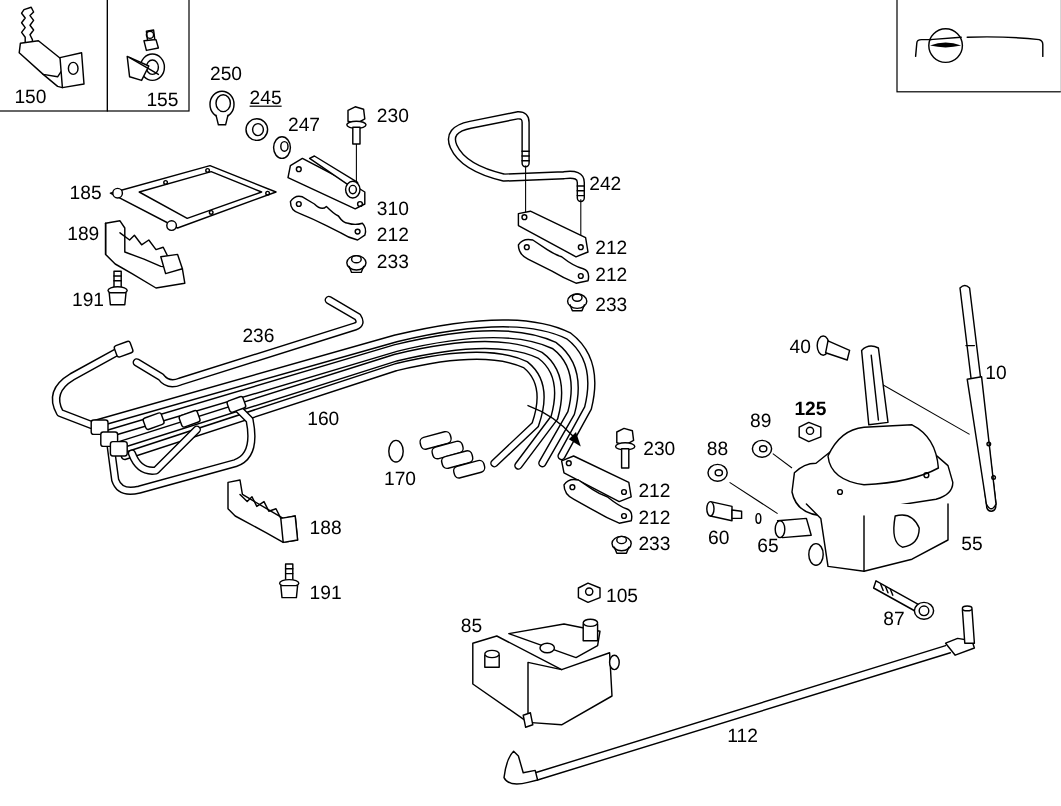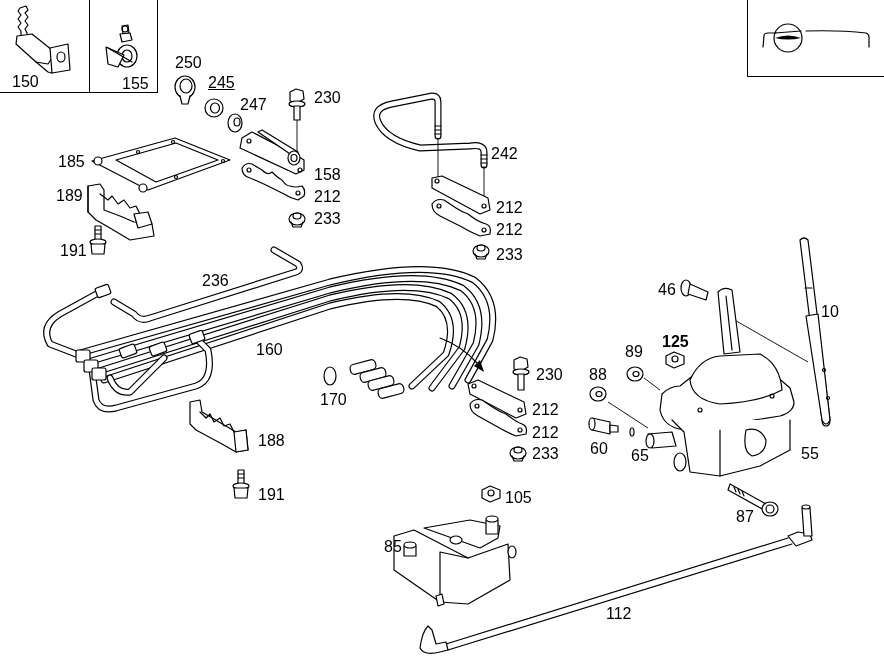--- a/index.html
+++ b/index.html
@@ -317,21 +317,21 @@
     </g>
   </svg>
 
   <span class="lbl" style="left:12px; top:74px;">150</span>
   <span class="lbl" style="left:122px; top:76px;">155</span>
 
   <span class="lbl" style="left:175px; top:55px;">250</span>
   <span class="lbl" style="left:208px; top:75px;text-decoration:underline;">245</span>
   <span class="lbl" style="left:240px; top:97px;">247</span>
   <span class="lbl" style="left:314px; top:90px;">230</span>
-  <span class="lbl" style="left:314px; top:167px;">158</span>
+  <span class="lbl" style="left:314px; top:167px;">310</span>
   <span class="lbl" style="left:314px; top:189px;">212</span>
   <span class="lbl" style="left:314px; top:211px;">233</span>
 
   <span class="lbl" style="left:58px; top:154px;">185</span>
   <span class="lbl" style="left:56px; top:188px;">189</span>
   <span class="lbl" style="left:60px; top:243px;">191</span>
 
   <span class="lbl" style="left:491px; top:146px;">242</span>
   <span class="lbl" style="left:496px; top:200px;">212</span>
   <span class="lbl" style="left:496px; top:222px;">212</span>
@@ -343,25 +343,25 @@
 
   <span class="lbl" style="left:536px; top:367px;">230</span>
   <span class="lbl" style="left:532px; top:402px;">212</span>
   <span class="lbl" style="left:532px; top:425px;">212</span>
   <span class="lbl" style="left:532px; top:446px;">233</span>
 
   <span class="lbl" style="left:258px; top:433px;">188</span>
   <span class="lbl" style="left:258px; top:487px;">191</span>
 
   <span class="lbl" style="left:821px; top:256px;margin-top:48px;">10</span>
-  <span class="lbl" style="left:658px; top:282px;">46</span>
+  <span class="lbl" style="left:658px; top:282px;">40</span>
   <span class="lbl" style="left:662px; top:334px;font-weight:bold;">125</span>
   <span class="lbl" style="left:625px; top:344px;text-align:center;">89</span>
   <span class="lbl" style="left:589px; top:367px;">88</span>
   <span class="lbl" style="left:590px; top:441px;">60</span>
   <span class="lbl" style="left:621px; top:448px;margin-left:10px;">65</span>
   <span class="lbl" style="left:801px; top:446px;">55</span>
   <span class="lbl" style="left:736px; top:509px;">87</span>
 
   <span class="lbl" style="left:505px; top:490px;">105</span>
-  <span class="lbl" style="left:384px; top:515px;margin-top:24px;">85</span>
+  <span class="lbl" style="left:384px; top:515px;">85</span>
   <span class="lbl" style="left:606px; top:606px;">112</span>
 </div>
 
 </body></html>

